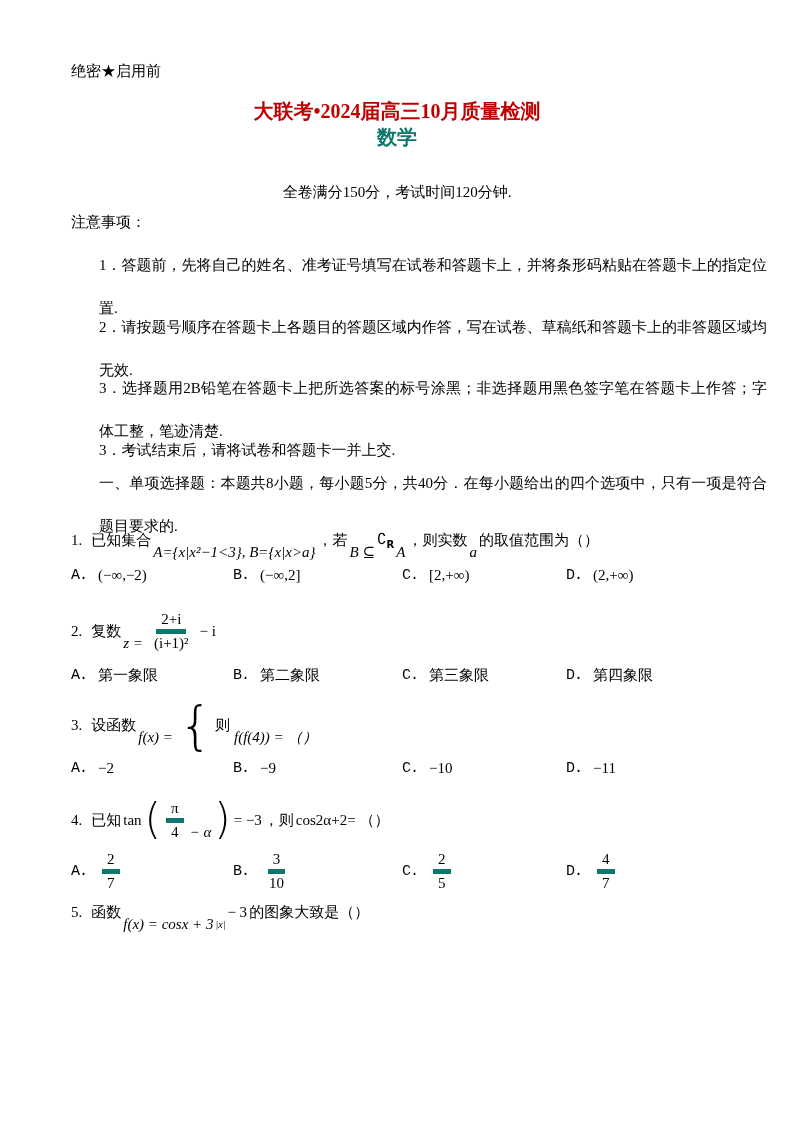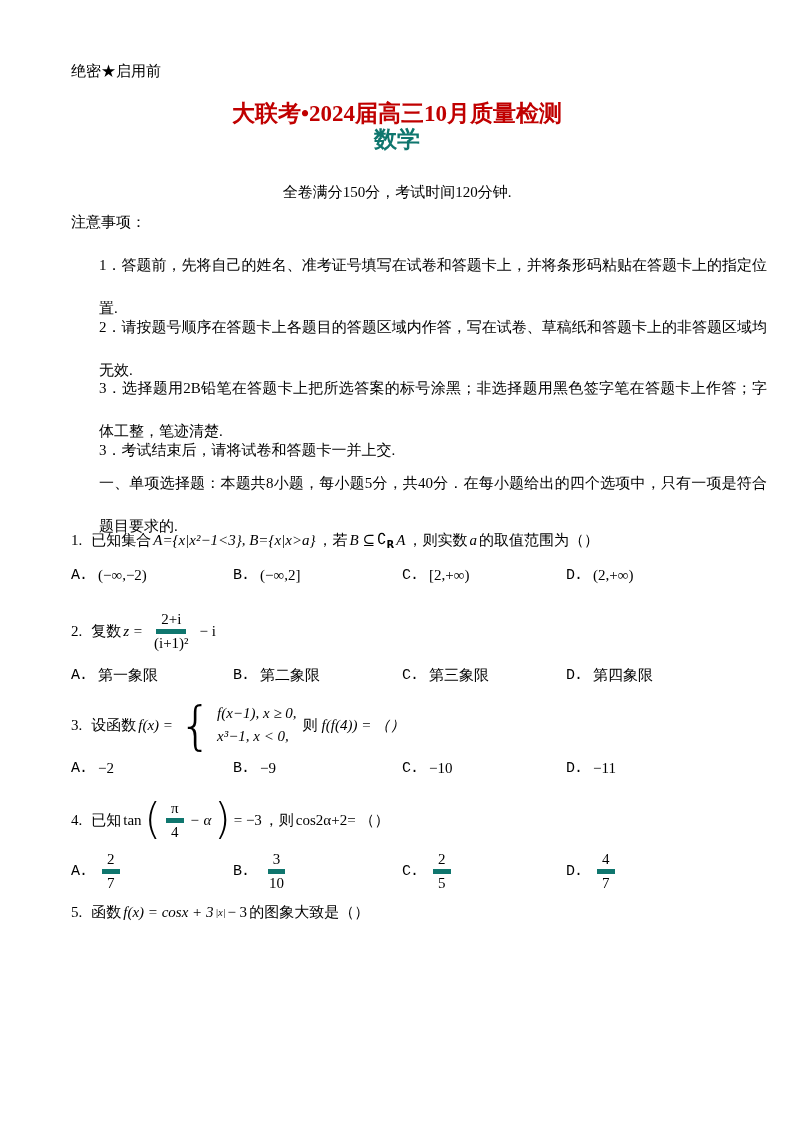--- a/index.html
+++ b/index.html
@@ -5,25 +5,25 @@
   html,body{margin:0;padding:0;}
   body{
     width:794px;height:1123px;background:#ffffff;color:#000;
     font-family:"Liberation Serif","DejaVu Serif",serif;
     font-size:15px;position:relative;overflow:hidden;
   }
   .abs{position:absolute;}
   .center{left:0;width:794px;text-align:center;}
   .lm{left:71px;}
   .body-block{width:668px;line-height:43px;text-align:justify;text-justify:inter-character;margin-left:28px;}
-  .red{font-weight:bold;font-size:23px;}
+  .red{font-weight:bold;font-size:20px;}
   .qrow{display:flex;align-items:center;white-space:nowrap;}
   .qnum{margin-right:9px;}
   .seg{margin:0 2px;}
-  .mi{font-style:italic;}
+  .mi{font-style:italic;margin-top:24px;}
   .frac{display:inline-flex;flex-direction:column;align-items:center;vertical-align:middle;margin:0 4px;line-height:1.25;}
   .frac .fnum{padding:0 5px;border-bottom:5px solid #0f766e;text-align:center;}
   .frac .fden{padding:0 5px;text-align:center;}
   .cases{display:inline-flex;flex-direction:column;align-items:flex-start;line-height:1.55;margin:0 4px;}
   .bigbrace{font-size:52px;font-weight:300;line-height:0.9;margin:0 1px 0 4px;font-family:"DejaVu Sans",sans-serif;}
   .bigparen{font-size:42px;font-weight:300;line-height:0.9;margin:0 1px;font-family:"DejaVu Sans",sans-serif;}
   .opts{display:grid;grid-template-columns:162px 169px 164px 1fr;width:668px;align-items:center;}
   .opt{display:flex;align-items:center;white-space:nowrap;}
   .olabel{font-family:"Liberation Mono","DejaVu Sans Mono",monospace;margin-right:11px;letter-spacing:-1px;}
   sup.pw{font-size:10px;vertical-align:6px;}
@@ -104,24 +104,20 @@
       <span class="olabel">D.</span>
       <span>第四象限</span>
     </span>
 </div>
 
 <div class="abs lm qrow" style="top:697px;height:56px">
   <span class="qnum">3.</span>
   <span>设函数</span>
   <span class="seg mi">f(x) =</span>
   <span class="bigbrace">{</span>
-  <span class="cases">
-    <span class="mi">f(x−1), x ≥ 0,</span>
-    <span class="mi">x³−1, x &lt; 0,</span>
-  </span>
   <span class="seg">则</span>
   <span class="seg mi">f(f(4)) = （）</span>
 </div>
 <div class="abs lm opts" style="top:760px">
   <span class="opt">
       <span class="olabel">A.</span>
       <span>−2</span>
     </span>
   <span class="opt">
       <span class="olabel">B.</span>

